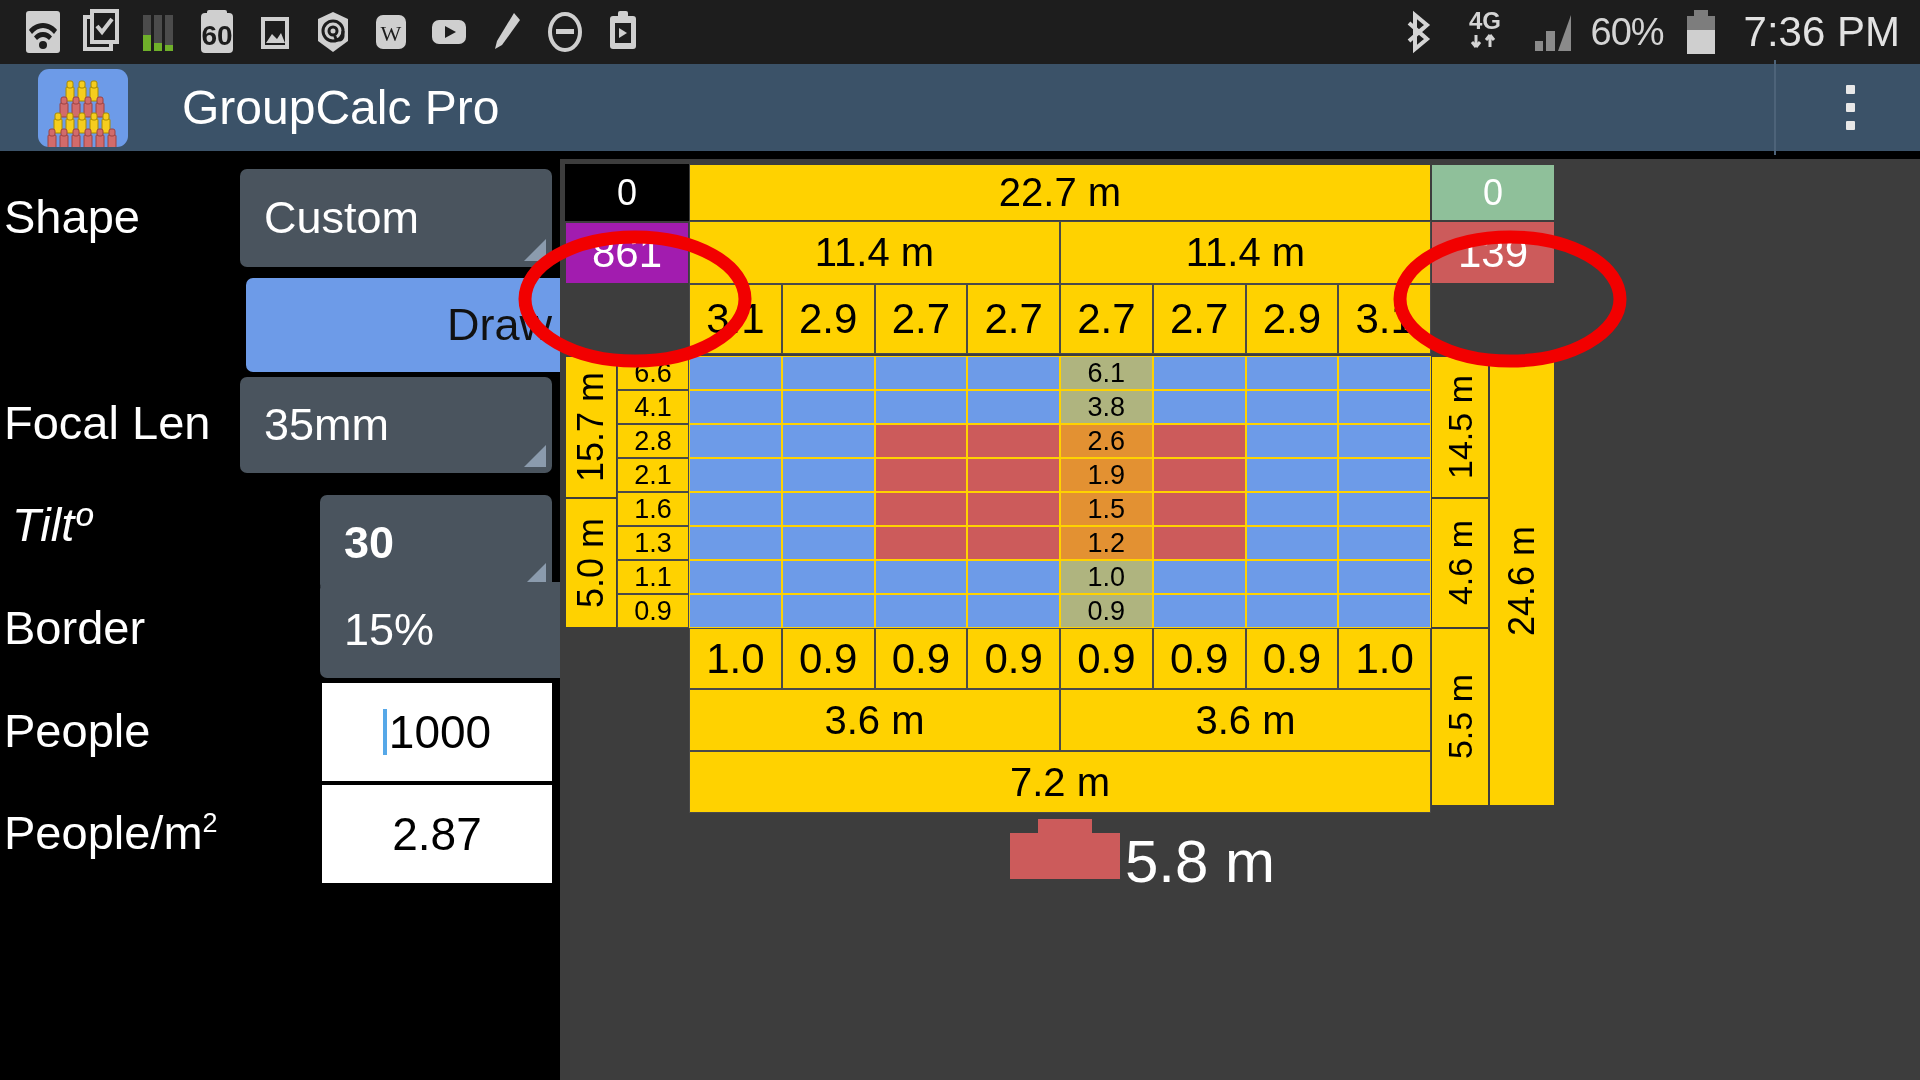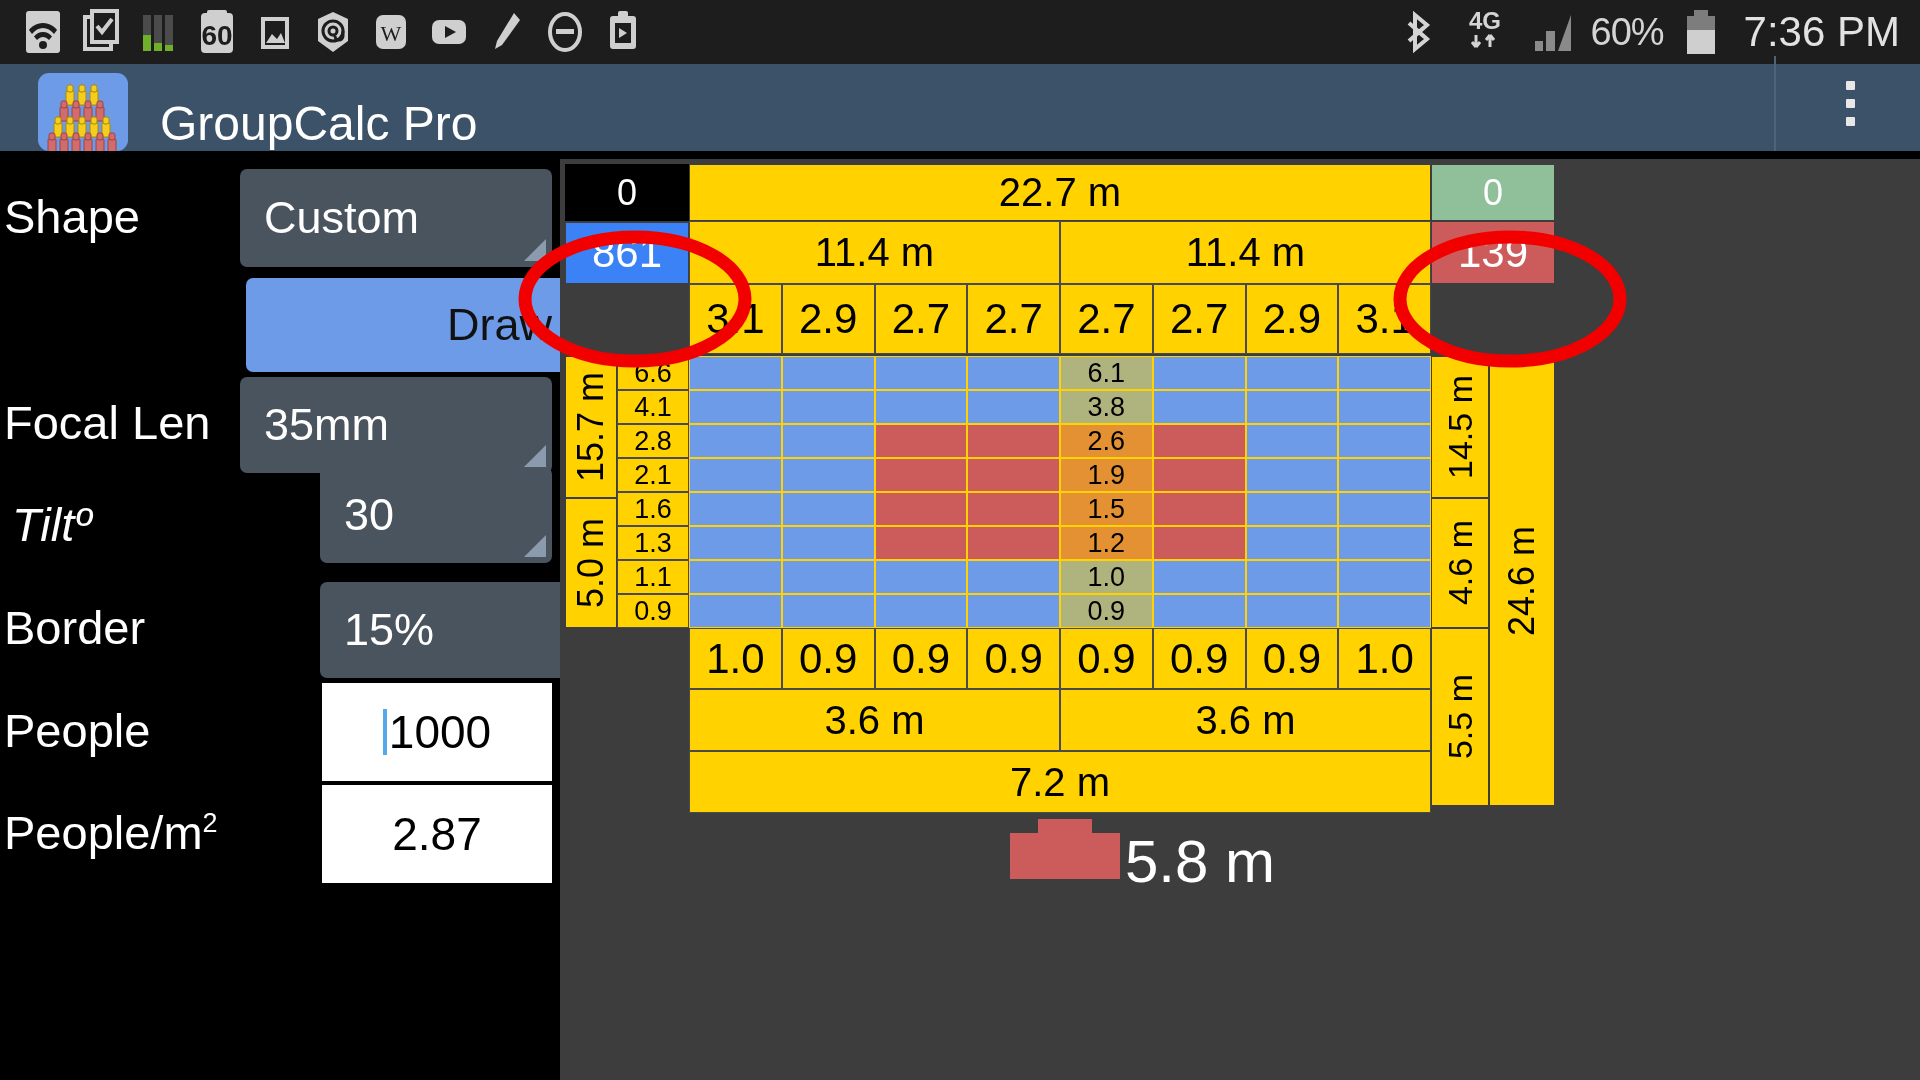--- a/index.html
+++ b/index.html
@@ -19,21 +19,21 @@
   .sb-left{display:flex;align-items:center;padding-left:22px;gap:16px;}
   .sb-right{margin-left:auto;display:flex;align-items:center;gap:14px;padding-right:20px;}
   .sb-icon{width:42px;height:46px;display:flex;align-items:center;justify-content:center;}
   .sb-icon svg{display:block;}
   .sb-pct{color:#d4d4d4;font-size:38px;letter-spacing:-1px;}
   .sb-time{color:#e2e2e2;font-size:42px;letter-spacing:0px;padding-left:6px;}
 
   
   .appbar{
     position:absolute;left:0;top:64px;width:1920px;height:87px;
-    background:#3b5268;display:flex;align-items:flex-end;
+    background:#3b5268;display:flex;align-items:center;gap:22px;
   }
   .app-icon{
     width:90px;height:78px;margin-left:38px;border-radius:11px;
     background:#6d9be8;position:relative;overflow:hidden;
     display:flex;align-items:flex-end;justify-content:center;
   }
   .crowd{display:block;}
   .app-title{
     color:#ffffff;font-size:48px;margin-left:32px;letter-spacing:0px;font-weight:400;
   }
@@ -76,21 +76,21 @@
   }
 
   
   .diagram{
     position:absolute;left:560px;top:159px;width:1360px;height:921px;
     background:#3d3d3d;
   }
   .cell{position:absolute;box-sizing:border-box;display:flex;align-items:center;justify-content:center;}
   .yellow{background:#ffd200;border:1px solid #3d3d3d;color:#000;}
   .yellow.thin{border:1px solid #4a4a4a;}
-  .blue-cell{background:#3b82f6;color:#fff;}
+  .blue-cell{background:#a21caf;color:#fff;}
   .red-cell{background:#cc5b5b;color:#fff;}
   .green-cell{background:#8fc09a;color:#fff;}
   .black-cell{background:#000;color:#fff;}
   .vert{writing-mode:vertical-rl;transform:rotate(180deg);}
   .grid-blue{background:#6d9be8;border:1px solid #ffd200;box-sizing:border-box;position:absolute;}
   .grid-red{background:#cc5b5b;border:1px solid #ffd200;box-sizing:border-box;position:absolute;}
   .hl-col{position:absolute;background:rgba(255,210,0,0.45);box-sizing:border-box;
           display:flex;align-items:center;justify-content:center;color:#000;
           border-left:1px solid #ffd200;border-right:1px solid #ffd200;}
   .stage-label{position:absolute;color:#fff;font-size:60px;}
@@ -340,21 +340,21 @@
       <div class="ctrl-label" style="padding-left:4px;">Focal Len</div>
     </div>
     <div class="spinner" style="position:absolute;left:240px;top:218px;width:312px;height:96px;">
       <span class="val">35mm</span>
       <span class="tri"></span>
     </div>
 
     <div class="ctrl-row" style="left:8px;top:338px;font-style:italic;">
       <div class="ctrl-label" style="padding-left:4px;">Tiltº</div>
     </div>
-    <div class="spinner" style="position:absolute;left:320px;top:308px;width:232px;height:96px;">
+    <div class="spinner" style="position:absolute;left:320px;top:336px;width:232px;height:96px;font-weight:bold;">
       <span class="val">30</span>
       <span class="tri"></span>
     </div>
 
     <div class="ctrl-row" style="left:0;top:441px;">
       <div class="ctrl-label" style="padding-left:4px;">Border</div>
     </div>
     <div class="spinner" style="position:absolute;left:320px;top:423px;width:276px;height:96px;">
       <span class="val">15%</span>
       <span class="tri"></span>

